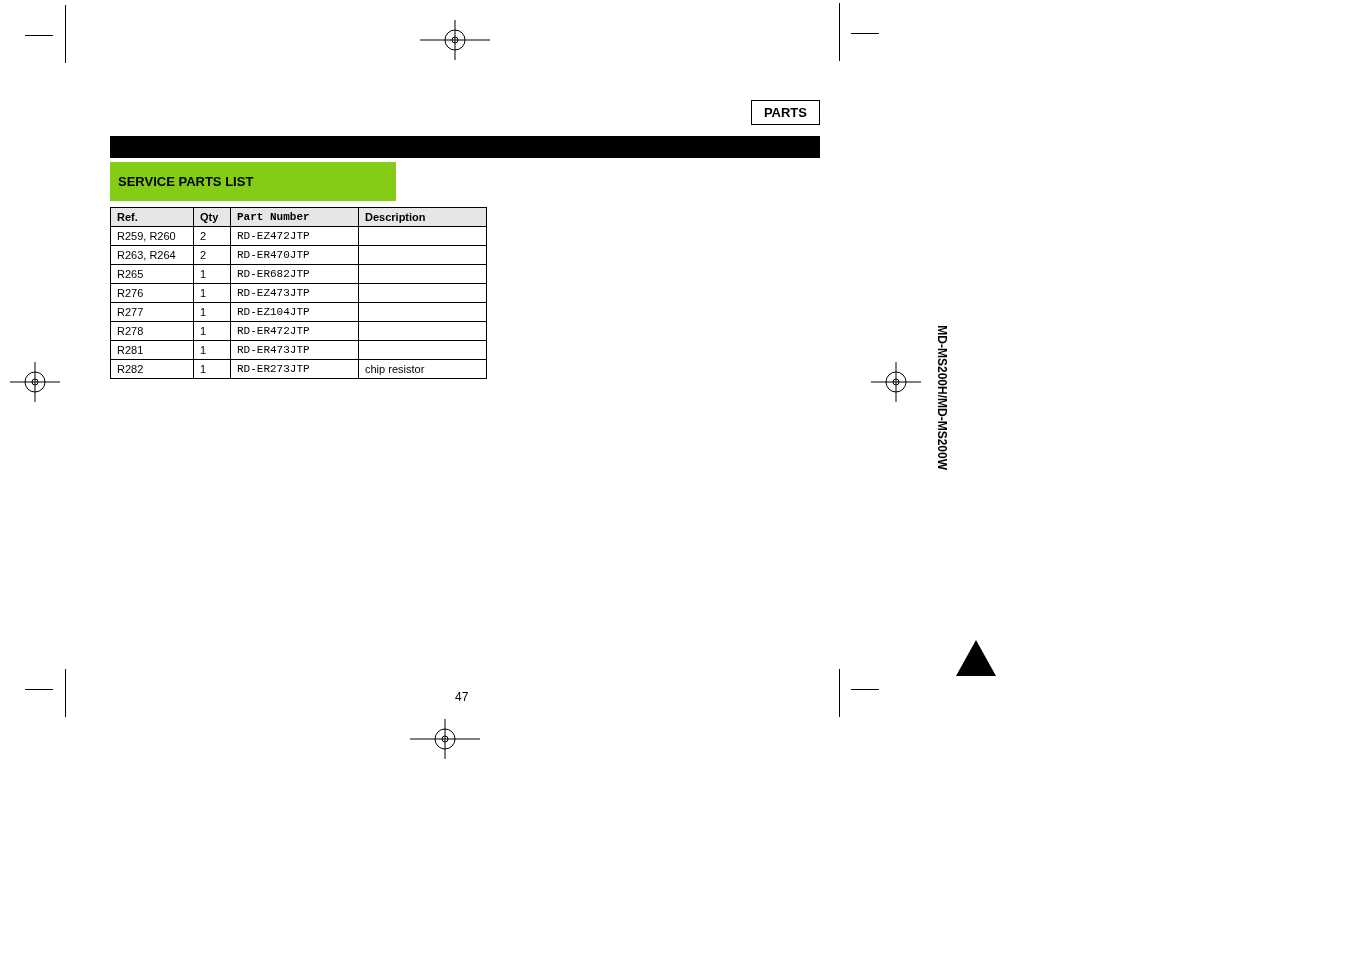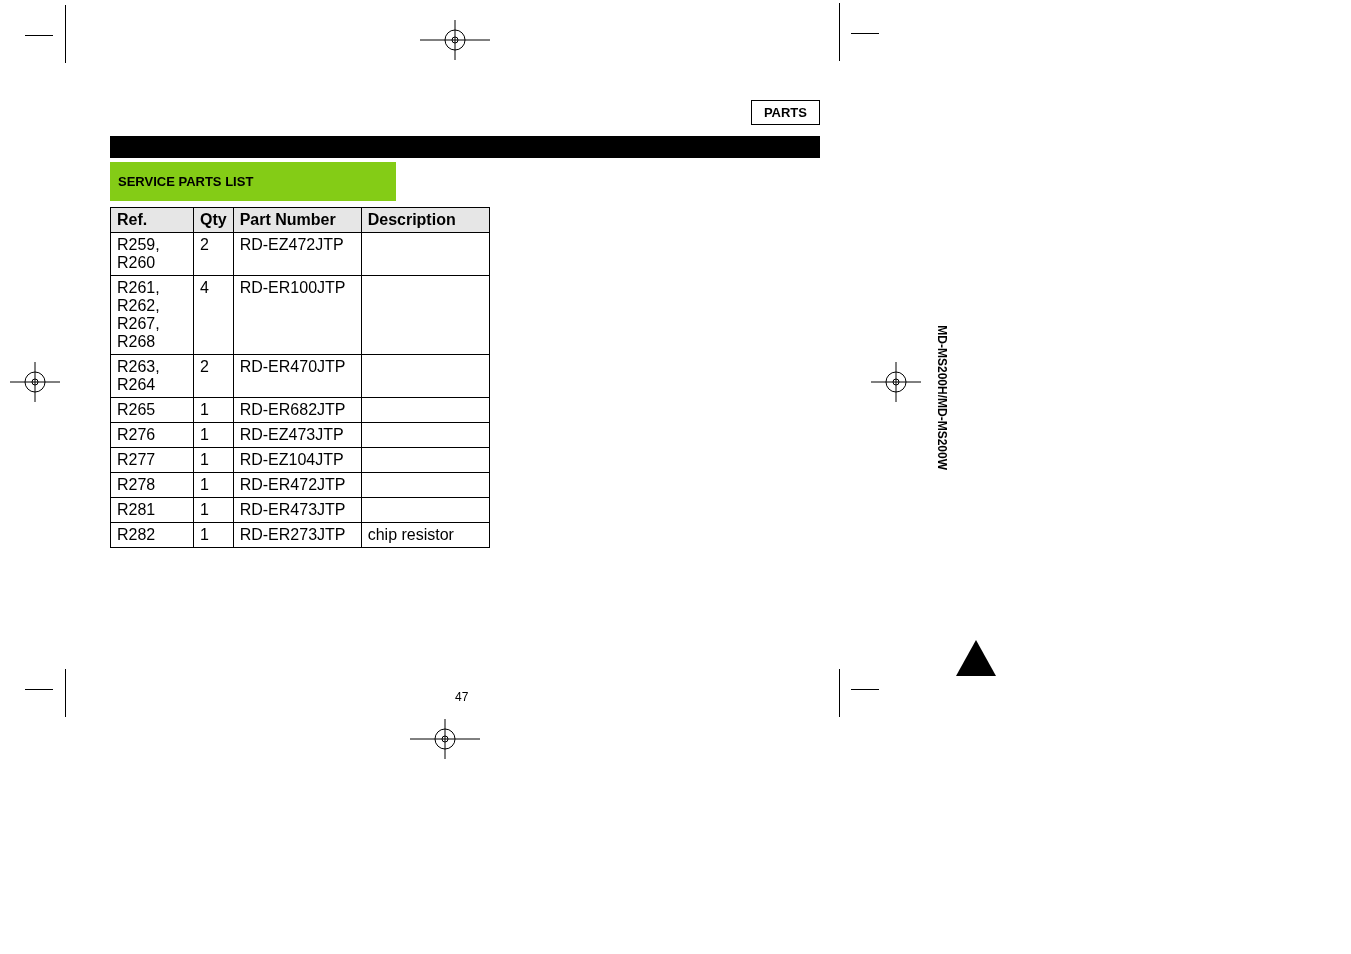--- a/index.html
+++ b/index.html
@@ -16,26 +16,26 @@
   
   .reg{position:absolute;}
   .reg svg{display:block;}
 
   .page{position:absolute;left:110px;top:100px;width:710px;}
 
   .tab{position:absolute;right:0;top:0;border:1px solid #000;padding:4px 12px;font-size:13px;font-weight:bold;}
   .band{height:22px;background:#000;margin-top:36px;}
   .section-title{background:#84cc16;padding:12px 8px;font-size:13px;font-weight:bold;width:270px;margin-top:4px;}
 
-  table{border-collapse:collapse;margin-top:6px;font-size:16px;}
+  table{border-collapse:collapse;margin-top:6px;font-size:11px;}
   th,td{border:1px solid #000;padding:3px 6px;text-align:left;vertical-align:top;}
   th{background:#e6e6e6;font-weight:bold;}
   .c-ref{width:70px;}
   .c-qty{width:24px;}
-  .c-pn{width:115px;}
+  .c-pn{width:115px;font-family:Liberation Mono, monospace;}
   .c-desc{width:115px;}
 
   .spine{position:absolute;right:355px;top:640px;}
   .spine-tri{width:0;height:0;border-left:20px solid transparent;border-right:20px solid transparent;border-bottom:36px solid #000;}
   .spine-txt{position:absolute;right:402px;top:470px;font-size:12px;font-weight:bold;transform:rotate(90deg);transform-origin:right top;}
 
 </style>
 </head>
 <body>
 
@@ -106,26 +106,20 @@
         </tr>
       </thead>
       <tbody id="tbody">
           <tr>
             <td class="c-ref">R259, R260</td>
             <td class="c-qty">2</td>
             <td class="c-pn">RD-EZ472JTP</td>
             <td class="c-desc"></td>
           </tr>
           <tr>
-            <td class="c-ref">R261, R262, R267, R268</td>
-            <td class="c-qty">4</td>
-            <td class="c-pn">RD-ER100JTP</td>
-            <td class="c-desc"></td>
-          </tr>
-          <tr>
             <td class="c-ref">R263, R264</td>
             <td class="c-qty">2</td>
             <td class="c-pn">RD-ER470JTP</td>
             <td class="c-desc"></td>
           </tr>
           <tr>
             <td class="c-ref">R265</td>
             <td class="c-qty">1</td>
             <td class="c-pn">RD-ER682JTP</td>
             <td class="c-desc"></td>

